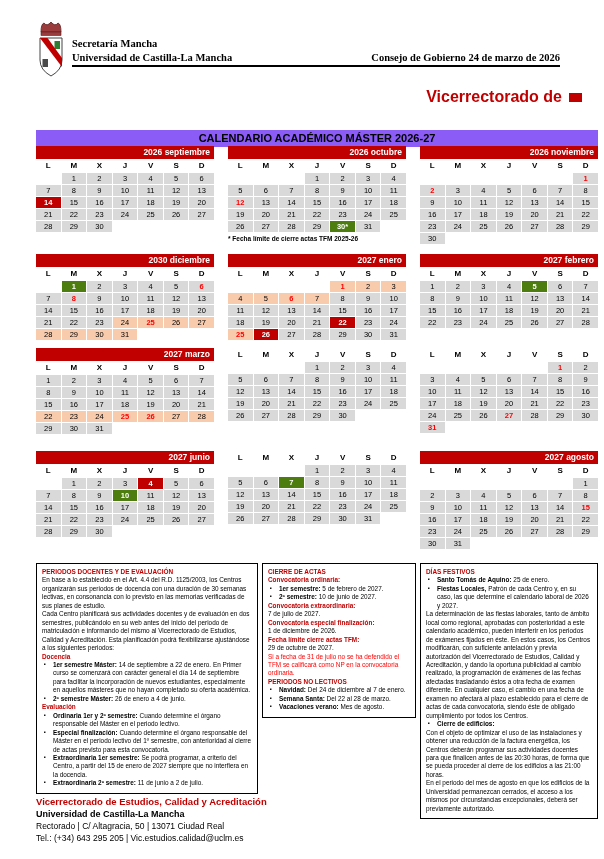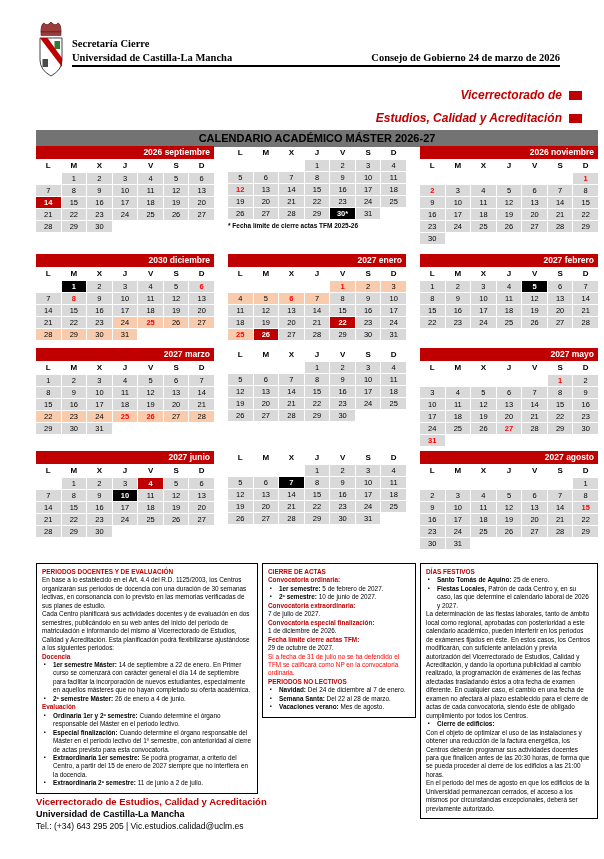--- a/index.html
+++ b/index.html
@@ -6,41 +6,41 @@
   html, body { background: #fff; }
   body { width: 604px; height: 859px; font-family: "Liberation Sans", sans-serif; color: #000; }
   .page { position: relative; width: 604px; height: 859px; background: #fff; overflow: hidden; }
 
   
   .logo { position: absolute; left: 36px; top: 20px; }
   .hdr { position: absolute; left: 72px; top: 38px; width: 488px; font-family: "Liberation Serif", serif; }
   .org1 { font-weight: bold; font-size: 10.5px; margin-bottom: 3px; }
   .rule-row { display: flex; justify-content: space-between; align-items: flex-end;
               border-bottom: 2px solid #000; padding-bottom: 2px; font-weight: bold; font-size: 10.5px; }
-  .vice { position: absolute; right: 22px; top: 88px; color: #C00000; font-weight: bold; font-size: 12px; font-style: italic; }
+  .vice { position: absolute; right: 22px; top: 88px; color: #C00000; font-weight: bold; font-size: 16px; }
   .vice-line { display: flex; justify-content: flex-end; align-items: center; gap: 7px; margin-bottom: 9px; }
   .redsq { width: 13px; height: 9px; background: #C00000; flex: 0 0 auto; }
 
   
   .titlebar { position: absolute; left: 36px; top: 130px; width: 562px; height: 17px;
-              background: #737373; text-align: center; font-weight: bold; font-size: 11px; line-height: 17px; }
+              background: #8b5cf6; text-align: center; font-weight: bold; font-size: 11px; line-height: 17px; }
 
   
   .cal-grid { position: absolute; left: 36px; top: 146px; width: 562px;
               display: grid; grid-template-columns: 178px 178px 178px; column-gap: 14px;
               grid-template-rows: 108px 94px 103px 100px; justify-content: space-between; }
   .cal { width: 178px; }
   .cal-head { height: 13px; background: #C00000; color: #fff; font-weight: bold; font-size: 8.5px;
               text-align: right; padding-right: 4px; line-height: 13px; }
   .cal-days { display: grid; grid-template-columns: repeat(7, 1fr); gap: 1px; margin-top: 1px; }
   .dh { height: 12px; line-height: 12px; text-align: center; font-weight: bold; font-size: 8px; }
   .dc { height: 11px; line-height: 11px; text-align: center; font-size: 7.5px; background: #D9D9D9; }
   .dc.e { background: transparent; }
   .dc.R { background: #C00000; color: #fff; font-weight: bold; }
-  .dc.G { background: #000000; color: #fff; font-weight: bold; }
+  .dc.G { background: #4d7c0f; color: #fff; font-weight: bold; }
   .dc.P { background: #F8CBAD; }
   .dc.F { color: #FF0000; font-weight: bold; }
   .dc.PF { background: #F8CBAD; color: #FF0000; font-weight: bold; }
   .cal-note { font-size: 6.5px; font-weight: bold; margin-top: 3px; }
 
   
   .boxes { position: absolute; left: 36px; top: 563px; width: 562px;
            display: grid; grid-template-columns: 222px 154px 178px; column-gap: 4px; align-items: start; }
   .box { border: 1px solid #000; padding: 4px 5px 5px 5px; font-size: 6.4px; line-height: 1.32; }
   .bx-h { color: #C00000; font-weight: bold; }
@@ -63,36 +63,32 @@
   <svg class="logo" width="30" height="58" viewBox="0 0 30 58">
     <path d="M5 12 Q5 4 8 3 Q11 7 15 2 Q19 7 22 3 Q25 4 25 12 Z" fill="#9b3b3b" stroke="#5a1f1f" stroke-width="0.8"></path>
     <rect x="5" y="12" width="20" height="3.5" fill="#9b3b3b" stroke="#5a1f1f" stroke-width="0.6"></rect>
     <path d="M4 18 H26 V40 Q26 50 15 56 Q4 50 4 40 Z" fill="#ffffff" stroke="#444" stroke-width="1"></path>
     <rect x="18.5" y="21" width="5.5" height="8" fill="#2f7d32"></rect>
     <rect x="6.5" y="39" width="5.5" height="8" fill="#4a4a4a"></rect>
     <path d="M4 18 L26 47 L26 38 L11.5 18 Z" fill="#C00000"></path>
   </svg>
 
   <div class="hdr">
-    <div class="org1">Secretaría Cierre</div>
+    <div class="org1">Secretaría Mancha</div>
     <div class="rule-row">
       <span>Universidad de Castilla-La Mancha</span>
       <span>Consejo de Gobierno 24 de marzo de 2026</span>
     </div>
   </div>
 
   <div class="vice">
     <div class="vice-line">
       <span>Vicerrectorado de</span>
       <span class="redsq"></span>
     </div>
-    <div class="vice-line">
-      <span>Estudios, Calidad y Acreditación</span>
-      <span class="redsq"></span>
-    </div>
   </div>
 
   <div class="titlebar">CALENDARIO ACADÉMICO MÁSTER 2026-27</div>
 
   <div class="cal-grid">
       <div class="cal">
         <div class="cal-head">2026 septiembre</div>
         <div class="cal-days">
           <div class="dh">L</div>
           <div class="dh">M</div>
@@ -132,20 +128,21 @@
           <div class="dc ">28</div>
           <div class="dc ">29</div>
           <div class="dc ">30</div>
           <div class="dc e"></div>
           <div class="dc e"></div>
           <div class="dc e"></div>
           <div class="dc e"></div>
         </div>
       </div>
       <div class="cal">
+        <div class="cal-head">2026 octubre</div>
         <div class="cal-days">
           <div class="dh">L</div>
           <div class="dh">M</div>
           <div class="dh">X</div>
           <div class="dh">J</div>
           <div class="dh">V</div>
           <div class="dh">S</div>
           <div class="dh">D</div>
           <div class="dc e"></div>
           <div class="dc e"></div>
@@ -460,21 +457,20 @@
           <div class="dc ">26</div>
           <div class="dc ">27</div>
           <div class="dc ">28</div>
           <div class="dc ">29</div>
           <div class="dc ">30</div>
           <div class="dc e"></div>
           <div class="dc e"></div>
         </div>
       </div>
       <div class="cal">
-        <div class="cal-head">2027 mayo</div>
         <div class="cal-days">
           <div class="dh">L</div>
           <div class="dh">M</div>
           <div class="dh">X</div>
           <div class="dh">J</div>
           <div class="dh">V</div>
           <div class="dh">S</div>
           <div class="dh">D</div>
           <div class="dc e"></div>
           <div class="dc e"></div>
@@ -707,16 +703,17 @@
         <div class="bx-p">La determinación de las fiestas laborales, tanto de ámbito local como regional, aprobadas con posterioridad a este calendario académico, pueden interferir en los periodos de exámenes fijados en éste. En estos casos, los Centros modificarán, con suficiente antelación y previa autorización del Vicerrectorado de Estudios, Calidad y Acreditación, y dando la oportuna publicidad al cambio realizado, la programación de exámenes de las fechas afectadas trasladando éstos a otra fecha de examen diferente. En cualquier caso, el cambio en una fecha de examen no afectará al plazo establecido para el cierre de actas de cada convocatoria, siendo éste de obligado cumplimiento por todos los Centros.</div>
         <div class="bx-b"><span class="b-lead">Cierre de edificios: </span></div>
         <div class="bx-p">Con el objeto de optimizar el uso de las instalaciones y obtener una reducción de la factura energética, los Centros deberán programar sus actividades docentes para que finalicen antes de las 20:30 horas, de forma que se pueda proceder al cierre de los edificios a las 21:00 horas.</div>
         <div class="bx-p">En el periodo del mes de agosto en que los edificios de la Universidad permanezcan cerrados, el acceso a los mismos por circunstancias excepcionales, deberá ser previamente autorizado.</div>
       </div>
     </div>
 
   <div class="footer">
     <div class="f1">Vicerrectorado de Estudios, Calidad y Acreditación</div>
     <div class="f2">Universidad de Castilla-La Mancha</div>
+    <div class="f3">Rectorado | C/ Altagracia, 50 | 13071 Ciudad Real</div>
     <div class="f4">Tel.: (+34) 643 295 205 | Vic.estudios.calidad@uclm.es</div>
   </div>
 
 </div>
 
 </body></html>

